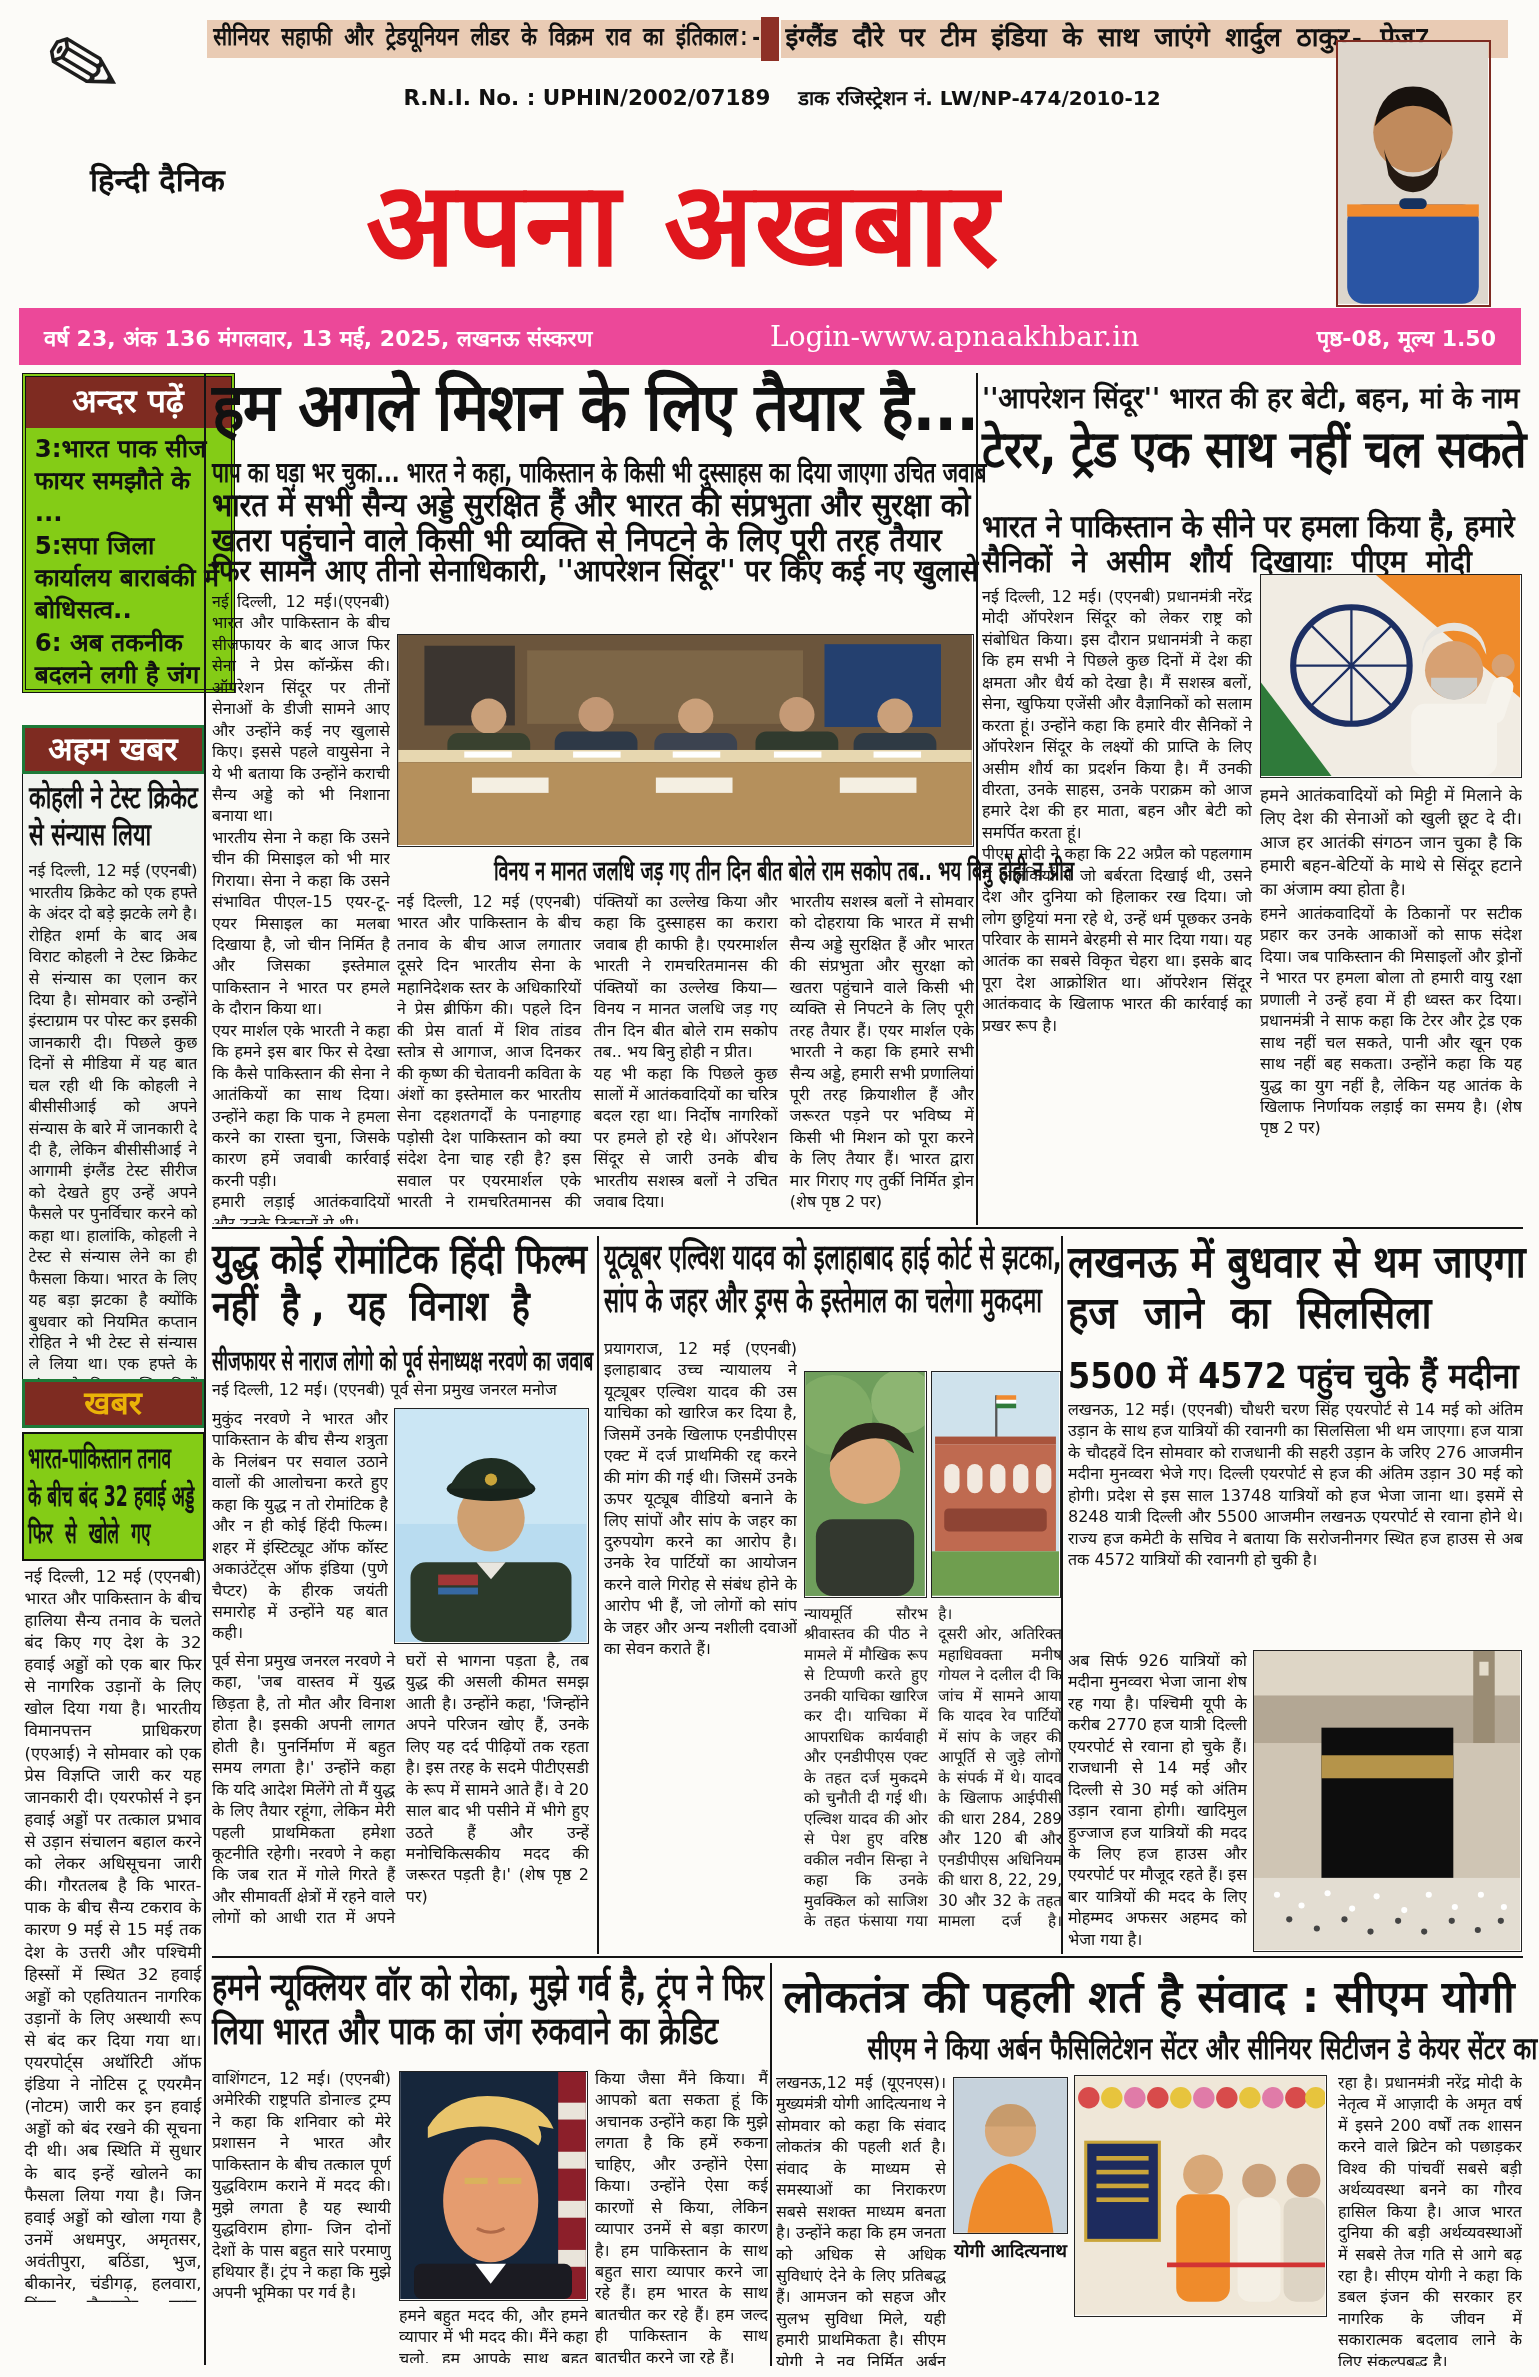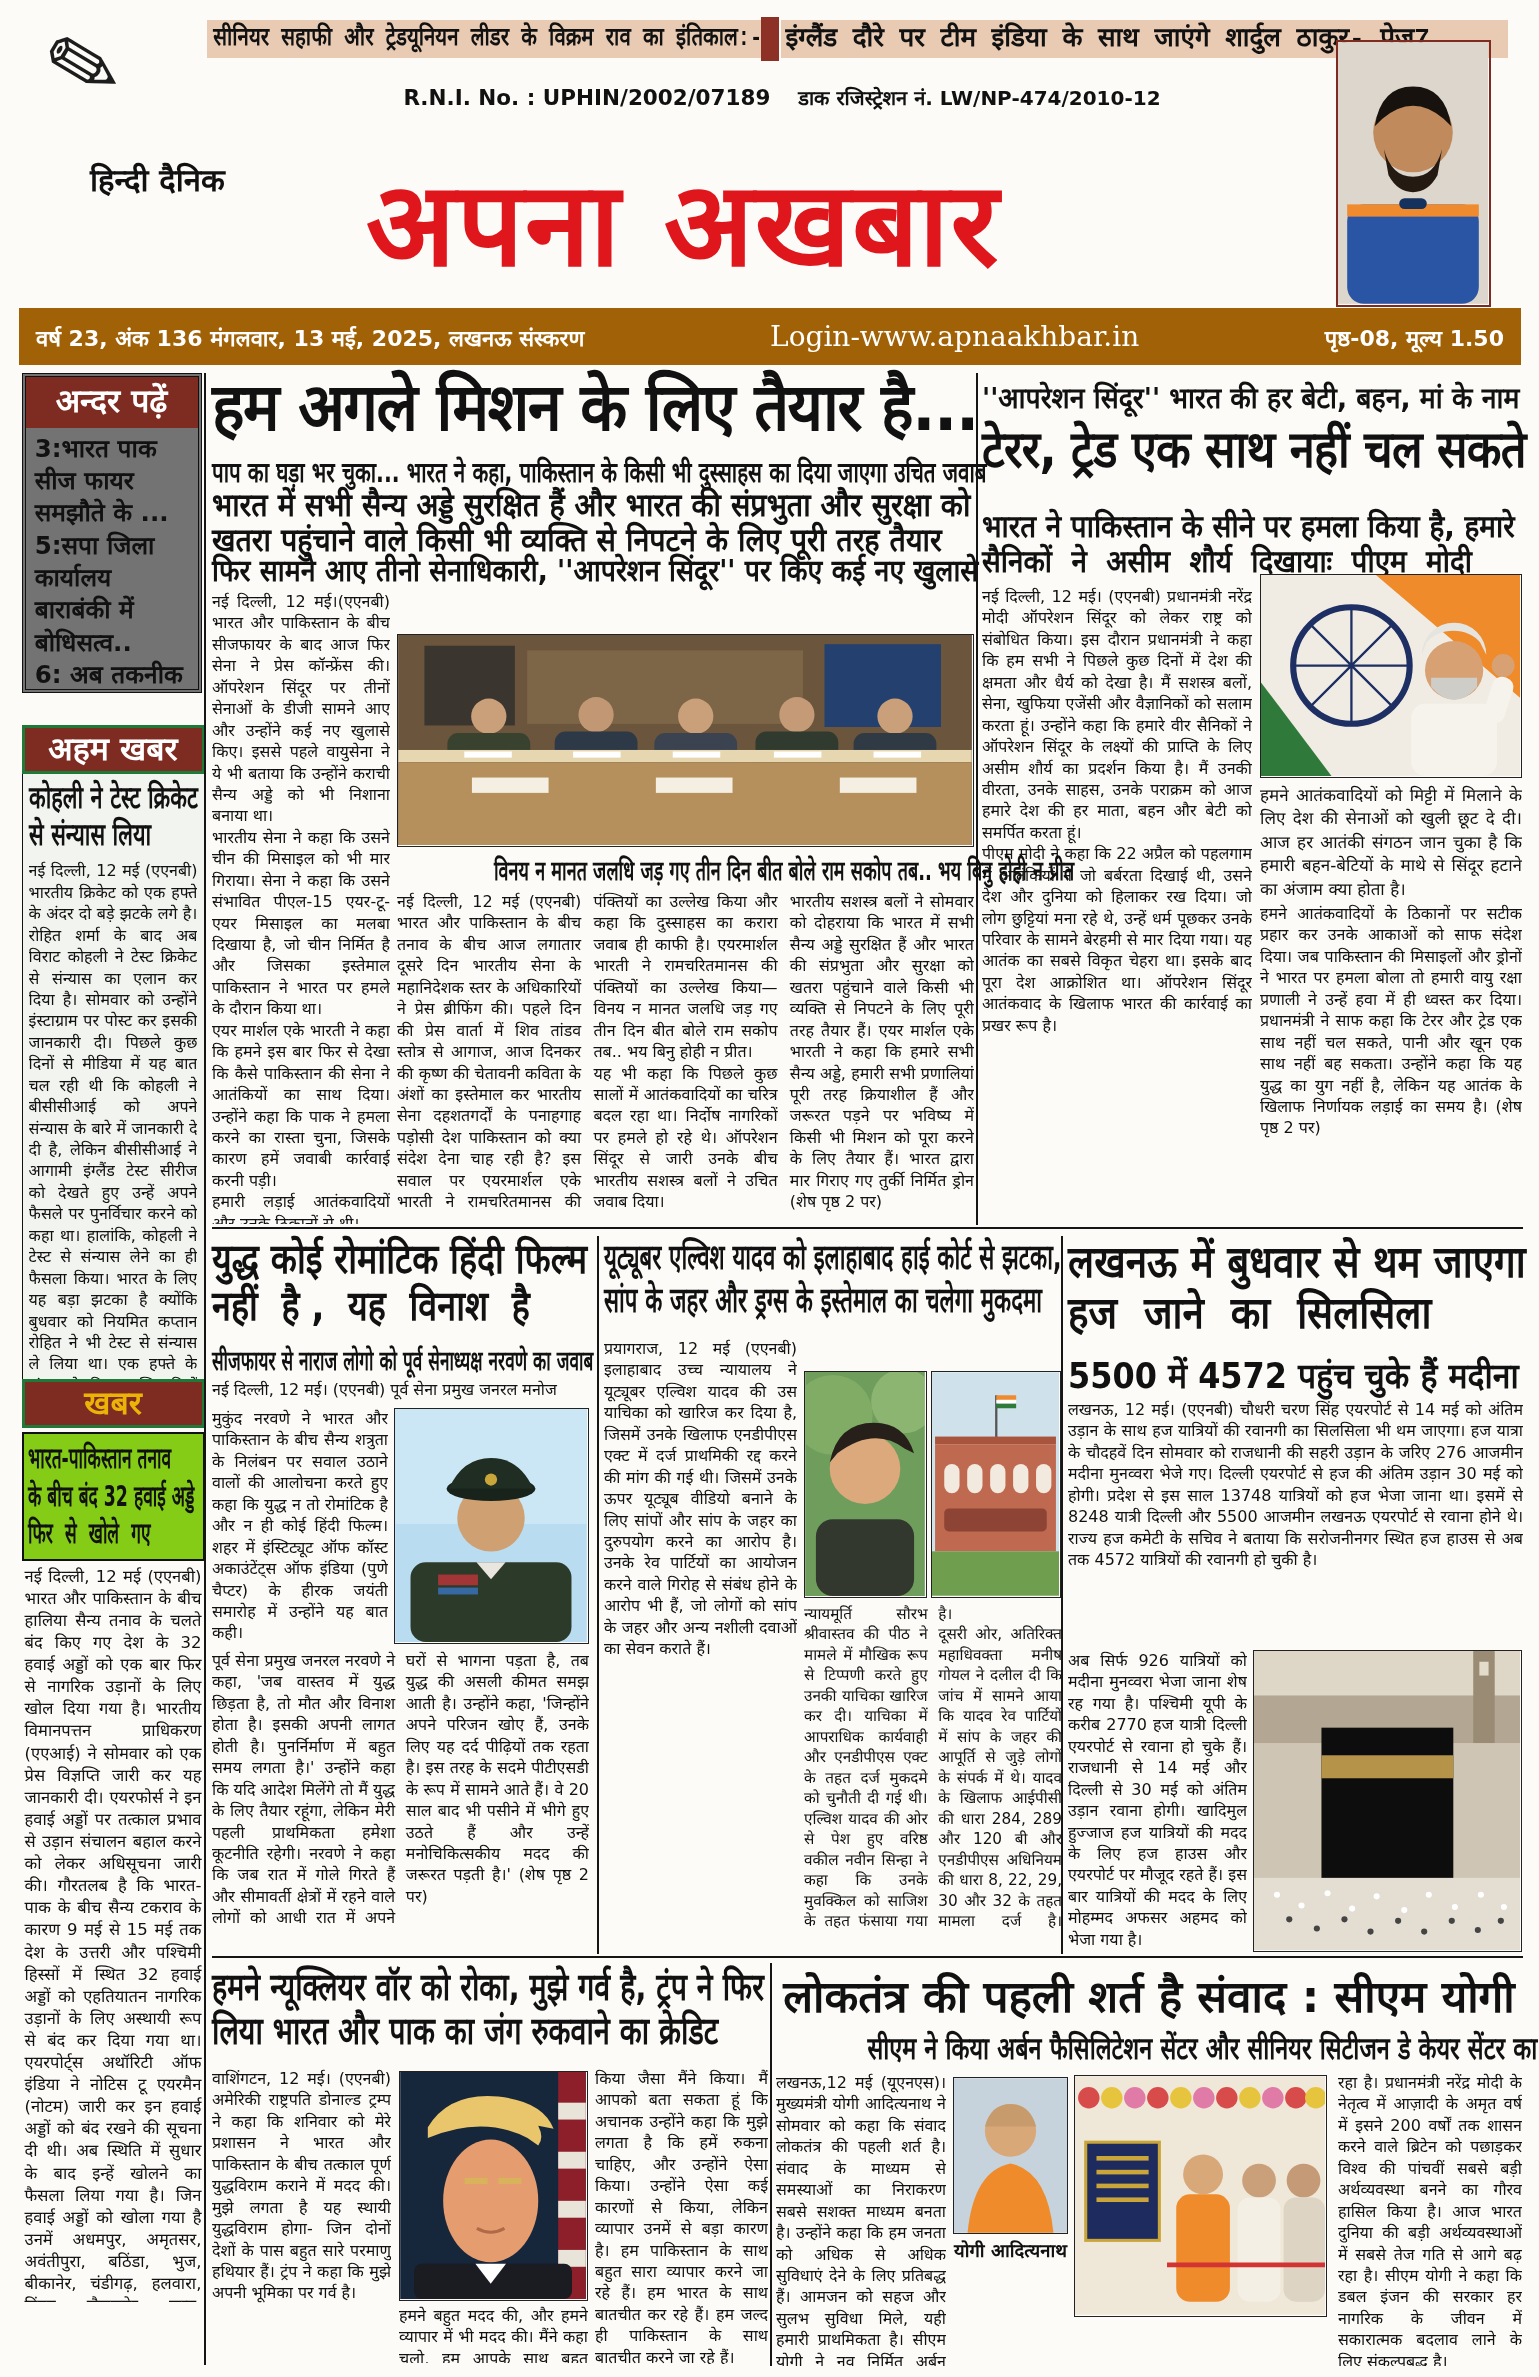--- a/index.html
+++ b/index.html
@@ -48,27 +48,27 @@
       <rect width="196" height="342" fill="#ddd6cc"></rect>
       <circle cx="98" cy="118" r="52" fill="#c08a5c"></circle>
       <path d="M48 110 q8 -52 50 -52 q42 0 50 52 l-10 -10 q-40 -34 -80 0z" fill="#18120e"></path>
       <path d="M60 140 q10 36 38 36 q28 0 38 -36 l-6 34 q-12 22 -32 22 q-20 0 -32 -22z" fill="#241a12"></path>
       <rect x="12" y="212" width="172" height="130" rx="22" fill="#2a55a4"></rect>
       <rect x="12" y="212" width="172" height="16" fill="#f08a2e"></rect>
       <rect x="80" y="204" width="36" height="14" rx="7" fill="#15315e"></rect>
     </svg>
   </div>
 
-  <div class="abs" style="left:19px;top:308px;width:1502px;height:57px;background:#a16207;color:#fff;display:flex;align-items:center;justify-content:space-between;padding:0 17px;box-sizing:border-box;">
+  <div class="abs" style="left:19px;top:308px;width:1502px;height:57px;background:#ec4899;color:#fff;display:flex;align-items:center;justify-content:space-between;padding:0 25px;box-sizing:border-box;">
     <span style="font-size:22px;font-weight:bold;">वर्ष 23, अंक 136 मंगलवार, 13 मई, 2025, लखनऊ संस्करण</span>
     <span style="font-size:28px;font-family:'DejaVu Serif',serif;">Login-www.apnaakhbar.in</span>
     <span style="font-size:22px;font-weight:bold;">पृष्ठ-08, मूल्य 1.50</span>
   </div>
 
-  <div class="abs" style="left:21.5px;top:373px;width:180px;height:320px;border:4.6px double #111;box-sizing:border-box;background:#737373;overflow:hidden;">
+  <div class="abs" style="left:21.5px;top:373px;width:213px;height:320px;border:4.6px double #111;box-sizing:border-box;background:#84cc16;overflow:hidden;">
     <div class="mhead" style="height:51px;">
       <span class="fitc" style="font-size:32px;line-height:49px;width:100%;color:#fff;">अन्दर पढ़ें</span>
     </div>
     <div style="padding:4.6px 9.2px;">
       <div style="font-size:24.5px;font-weight:bold;line-height:1.32;">3:भारत पाक सीज फायर समझौते के ...</div>
       <div style="font-size:24.5px;font-weight:bold;line-height:1.32;">5:सपा जिला कार्यालय बाराबंकी में बोधिसत्व..</div>
       <div style="font-size:24.5px;font-weight:bold;line-height:1.32;">6: अब तकनीक बदलने लगी है जंग की ...</div>
 
     </div>
   </div>

